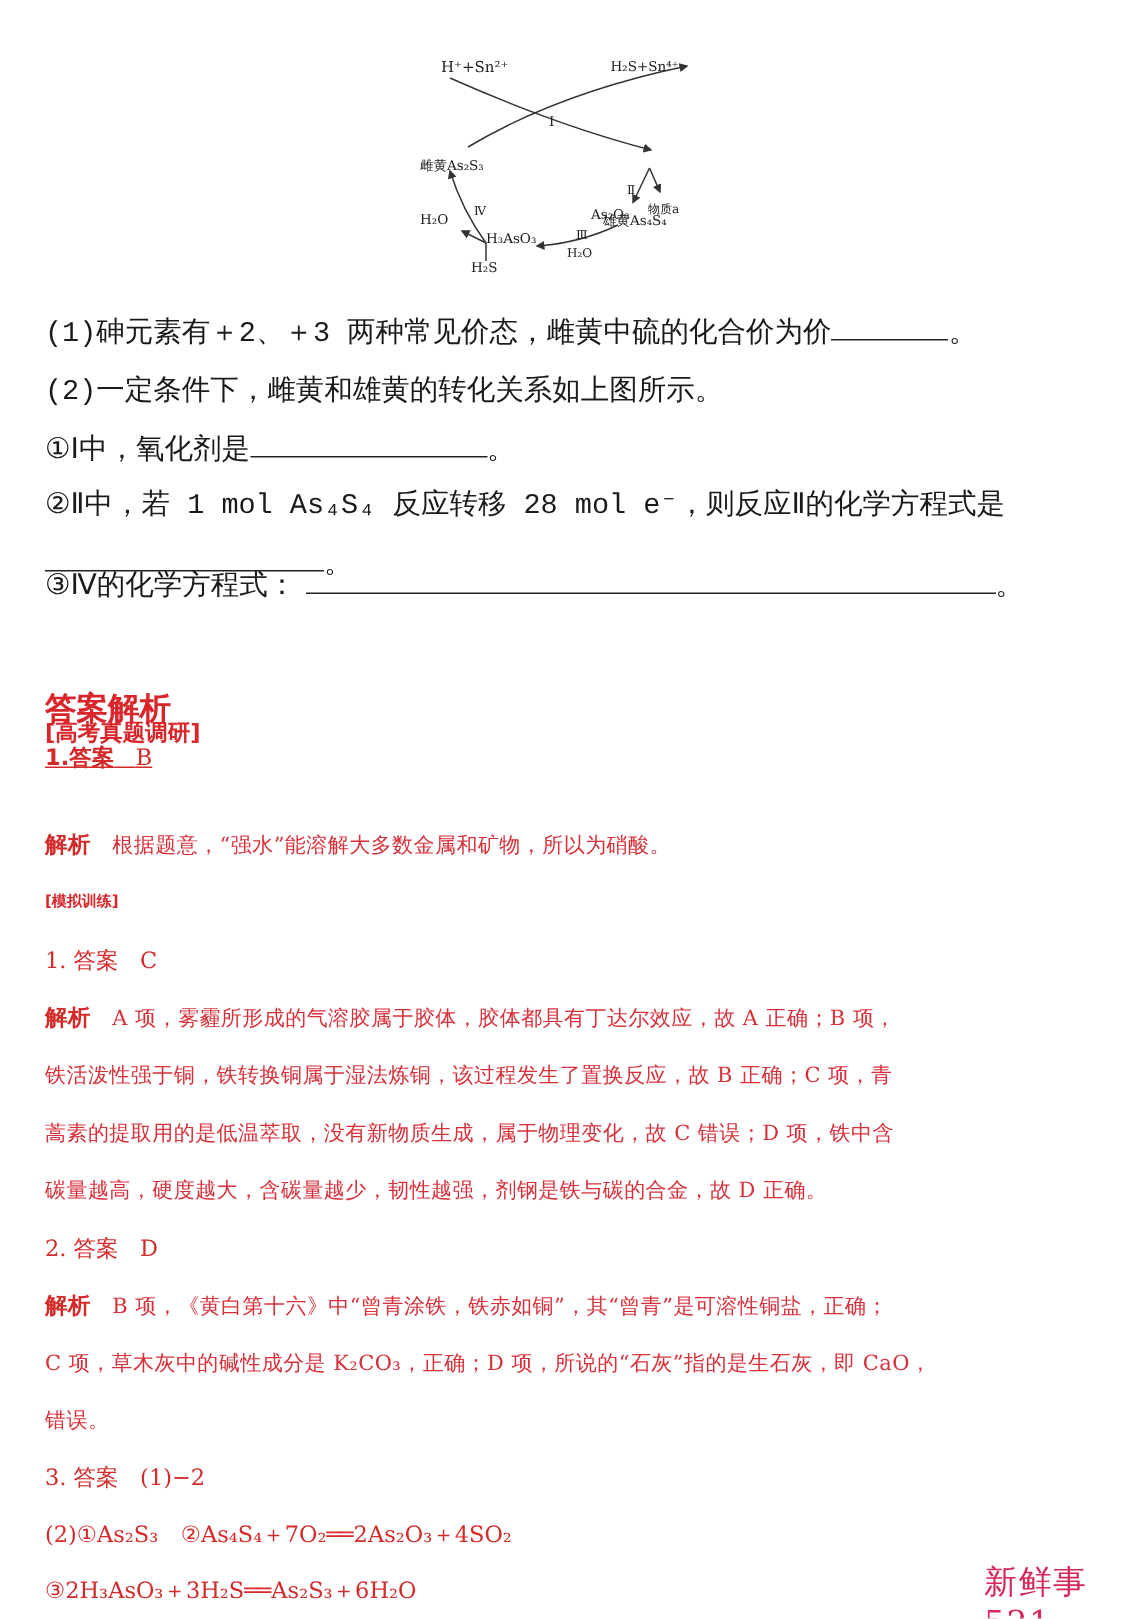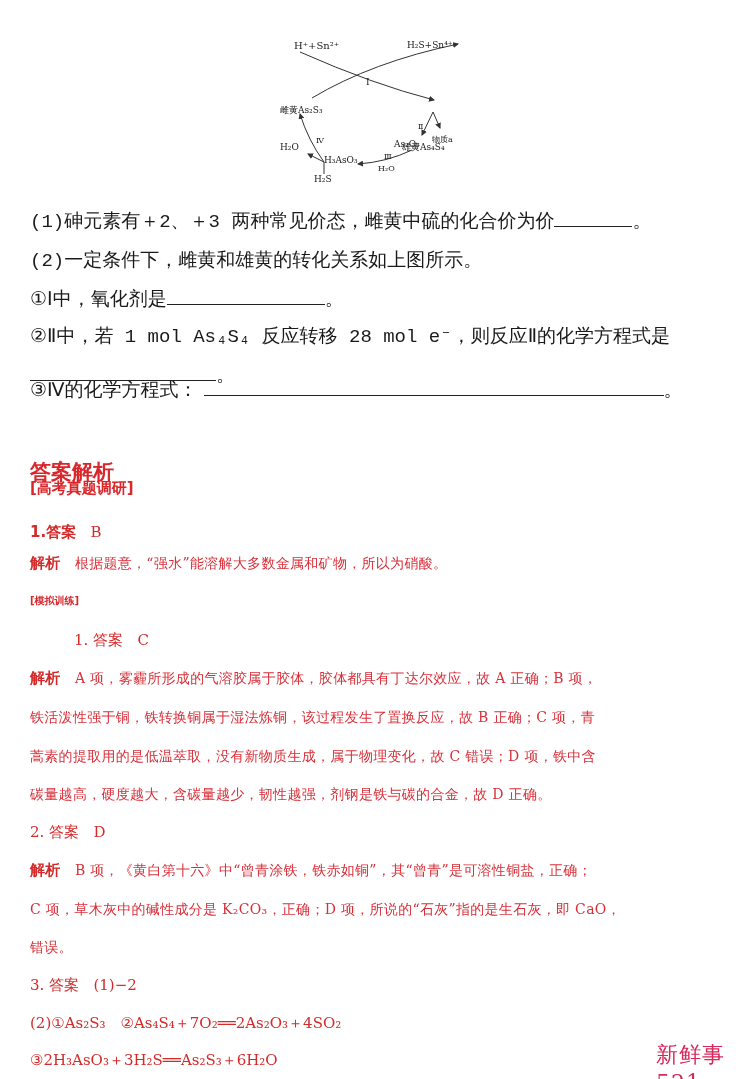--- a/index.html
+++ b/index.html
@@ -66,30 +66,30 @@
 <div class="q" style="top:365px;">
   <span class="blank" style="width:186px;"></span><span>。</span>
 </div>
 <div class="q" style="top:380px;">
   <span>③Ⅳ的化学方程式：</span><span class="blank" style="width:460px;margin-left:6px;"></span><span>。</span>
 </div>
 
 <div class="abs redb" style="left:30px;top:458px;font-size:21px;">答案解析</div>
 <div class="abs redb" style="left:30px;top:479px;font-size:15px;">[高考真题调研]</div>
 
-<div class="ans" style="top:522px;">
+<div class="ans" style="top:495px;text-decoration:underline;">
   <span class="label-b">1.答案</span>&nbsp;&nbsp;&nbsp;<span>B</span>
 </div>
 <div class="jx" style="top:553px;">
   <span class="label-b" style="font-size:15px;">解析</span>&nbsp;&nbsp;&nbsp;<span>根据题意，“强水”能溶解大多数金属和矿物，所以为硝酸。</span>
 </div>
 
 <div class="abs redb" style="left:30px;top:594px;font-size:10px;">[模拟训练]</div>
 
-<div class="ans" style="top:630px;margin-left:44px;">
+<div class="ans" style="top:630px;">
   <span>1. 答案</span>&nbsp;&nbsp;&nbsp;<span>C</span>
 </div>
 <div class="jx" style="top:668px;">
   <span class="label-b" style="font-size:15px;">解析</span>&nbsp;&nbsp;&nbsp;<span>A 项，雾霾所形成的气溶胶属于胶体，胶体都具有丁达尔效应，故 A 正确；B 项，</span>
 </div>
 <div class="jx" style="top:707px;">铁活泼性强于铜，铁转换铜属于湿法炼铜，该过程发生了置换反应，故 B 正确；C 项，青</div>
 <div class="jx" style="top:746px;">蒿素的提取用的是低温萃取，没有新物质生成，属于物理变化，故 C 错误；D 项，铁中含</div>
 <div class="jx" style="top:784px;">碳量越高，硬度越大，含碳量越少，韧性越强，剂钢是铁与碳的合金，故 D 正确。</div>
 
 <div class="ans" style="top:822px;">

